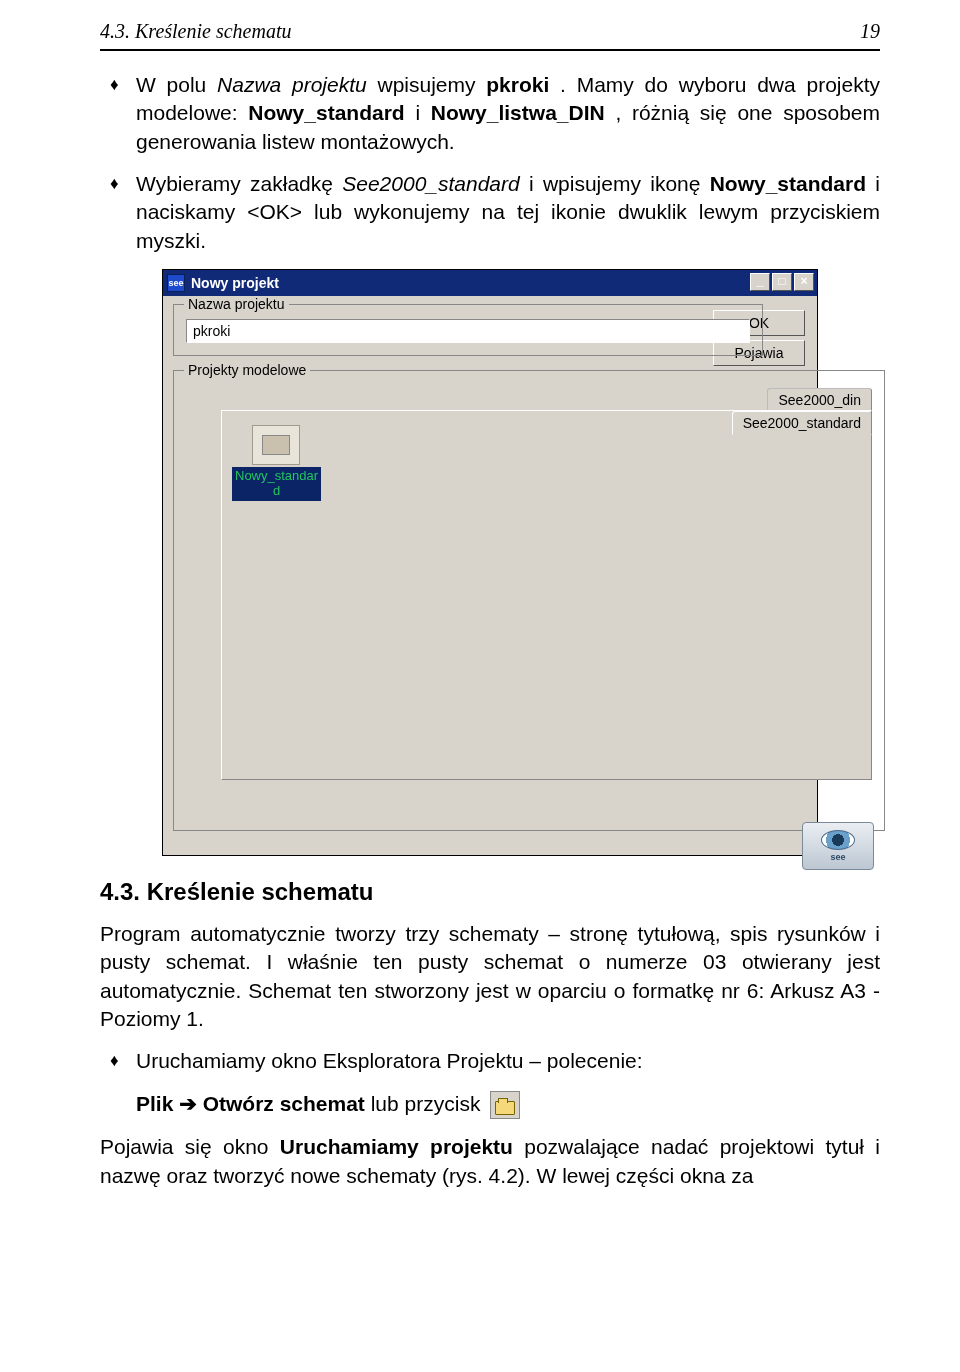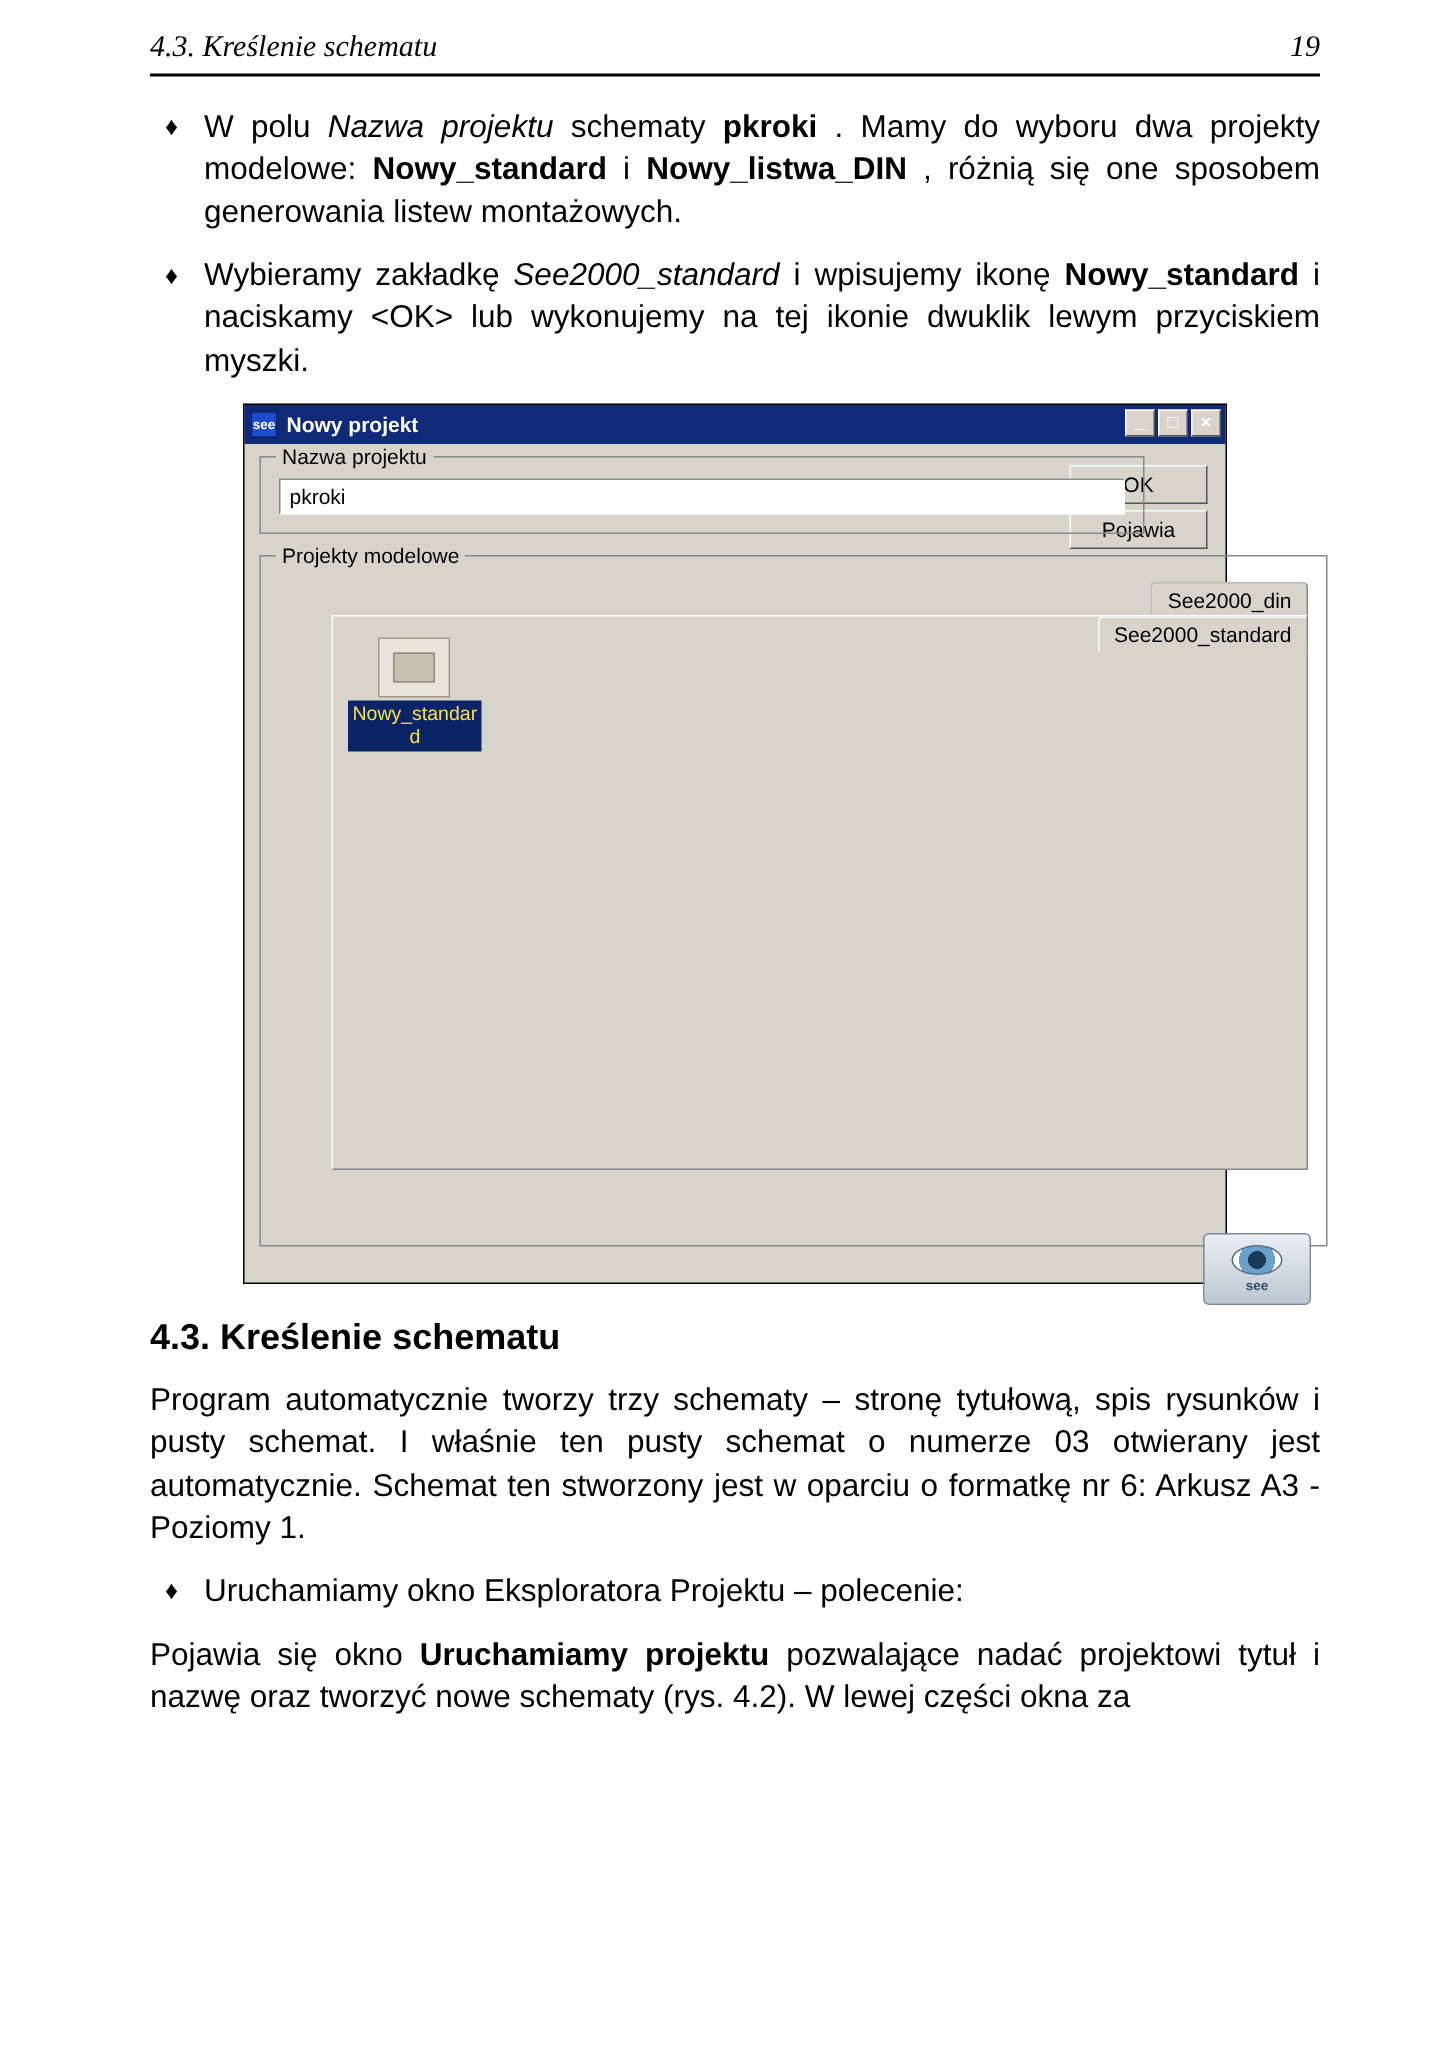--- a/index.html
+++ b/index.html
@@ -246,21 +246,21 @@
   .folder-icon::after {
     content: "";
     width: 26px;
     height: 18px;
     background: #c9c0ae;
     border: 1px solid #888;
     position: relative;
   }
   .folder-label {
     background: #0a2466;
-    color: #fde047;
+    color: #22c55e;
     padding: 2px 3px;
     display: inline-block;
     line-height: 1.15;
     font-size: 13px;
   }
 
   .eye-logo {
     position: absolute;
     right: 10px;
     bottom: -40px;
@@ -297,21 +297,21 @@
   <div class="header-line">
     <span>4.3. Kreślenie schematu</span>
     <span>19</span>
   </div>
   <div class="header-rule"></div>
 
   <div class="bullet-para">
     <span class="diamond">♦</span>
     <span>W polu </span>
     <span class="italic">Nazwa projektu</span>
-    <span> schematy </span>
+    <span> wpisujemy </span>
     <span class="bold">pkroki</span>
     <span>. Mamy do wyboru dwa projekty modelowe: </span>
     <span class="bold">Nowy_standard</span>
     <span> i </span>
     <span class="bold">Nowy_listwa_DIN</span>
     <span>, różnią się one sposobem generowania listew montażowych.</span>
   </div>
 
   <div class="bullet-para">
     <span class="diamond">♦</span>
@@ -370,19 +370,26 @@
 
   <div class="heading">4.3. Kreślenie schematu</div>
 
   <div class="para">Program automatycznie tworzy trzy schematy – stronę tytułową, spis rysun­ków i pusty schemat. I właśnie ten pusty schemat o numerze 03 otwierany jest automatycznie. Schemat ten stworzony jest w oparciu o formatkę nr 6: Arkusz A3 - Poziomy 1.</div>
 
   <div class="bullet-para">
     <span class="diamond">♦</span>
     <span>Uruchamiamy okno Eksploratora Projektu – polecenie:</span>
   </div>
 
+  <div class="para" style="padding-left:36px;">
+    <span class="bold">Plik</span>
+    <span class="menu-arrow"> ➔ </span>
+    <span class="bold">Otwórz schemat</span>
+    <span> lub przycisk </span>
+    <span class="open-icon"></span>
+  </div>
 
   <div class="para">
     <span>Pojawia się okno </span>
     <span class="bold">Uruchamiamy projektu</span>
     <span> pozwalające nadać projektowi ty­tuł i nazwę oraz tworzyć nowe schematy (rys. 4.2). W lewej części okna za­</span>
   </div>
 </div>
 
 </body></html>

